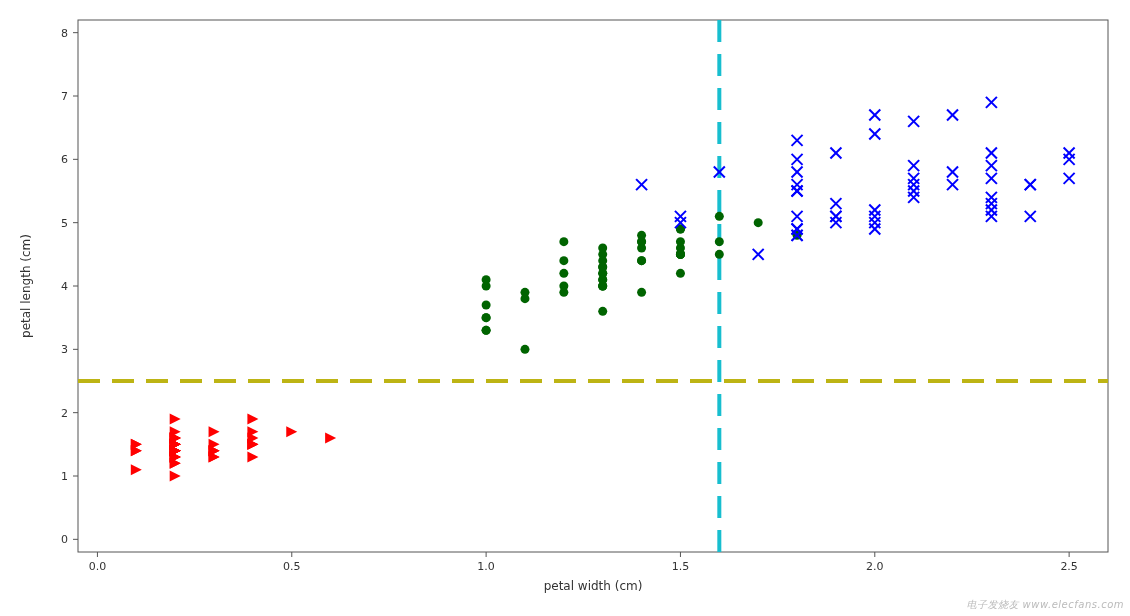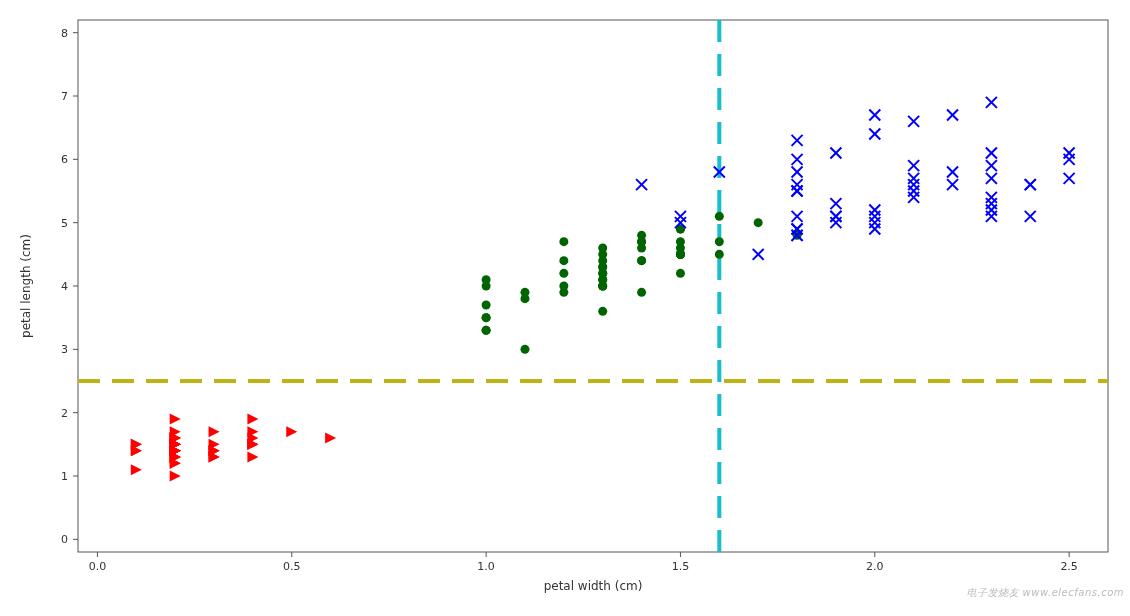--- a/index.html
+++ b/index.html
@@ -10,21 +10,21 @@
       font-size: 11px; color: #333;
       position: relative;
     }
     .chart { position: absolute; left: 0; top: 0; }
     .spine { stroke: #555; stroke-width: 1; fill: none; }
     .tick { stroke: #555; stroke-width: 1; }
     .tick-label { fill: #333; font-size: 11px; }
     .axis-label { fill: #333; font-size: 12px; }
     .dash-h { stroke: #bdb414; stroke-width: 4; stroke-dasharray: 22 12; fill:none;}
     .dash-v { stroke: #17becf; stroke-width: 4; stroke-dasharray: 22 12; fill:none;}
-    .watermark { position:absolute; right:6px; bottom:16px; color:#bbb; font-size:10px; font-style:italic; letter-spacing:0.5px;}
+    .watermark { position:absolute; right:6px; bottom:4px; color:#bbb; font-size:10px; font-style:italic; letter-spacing:0.5px;}
   </style>
 </head>
 <body>
 
 <svg class="chart" width="1130" height="616">
   <g id="plot-root">
       <rect x="78" y="20" width="1030" height="532" class="spine" fill="none"></rect>
       <line x1="78" x2="1108" y1="381" y2="381" class="dash-h"></line>
       <line x1="719.3207547169812" x2="719.3207547169812" y1="20" y2="552" class="dash-v"></line>
       <line x1="97.43396226415095" x2="97.43396226415095" y1="552" y2="557" class="tick"></line>

